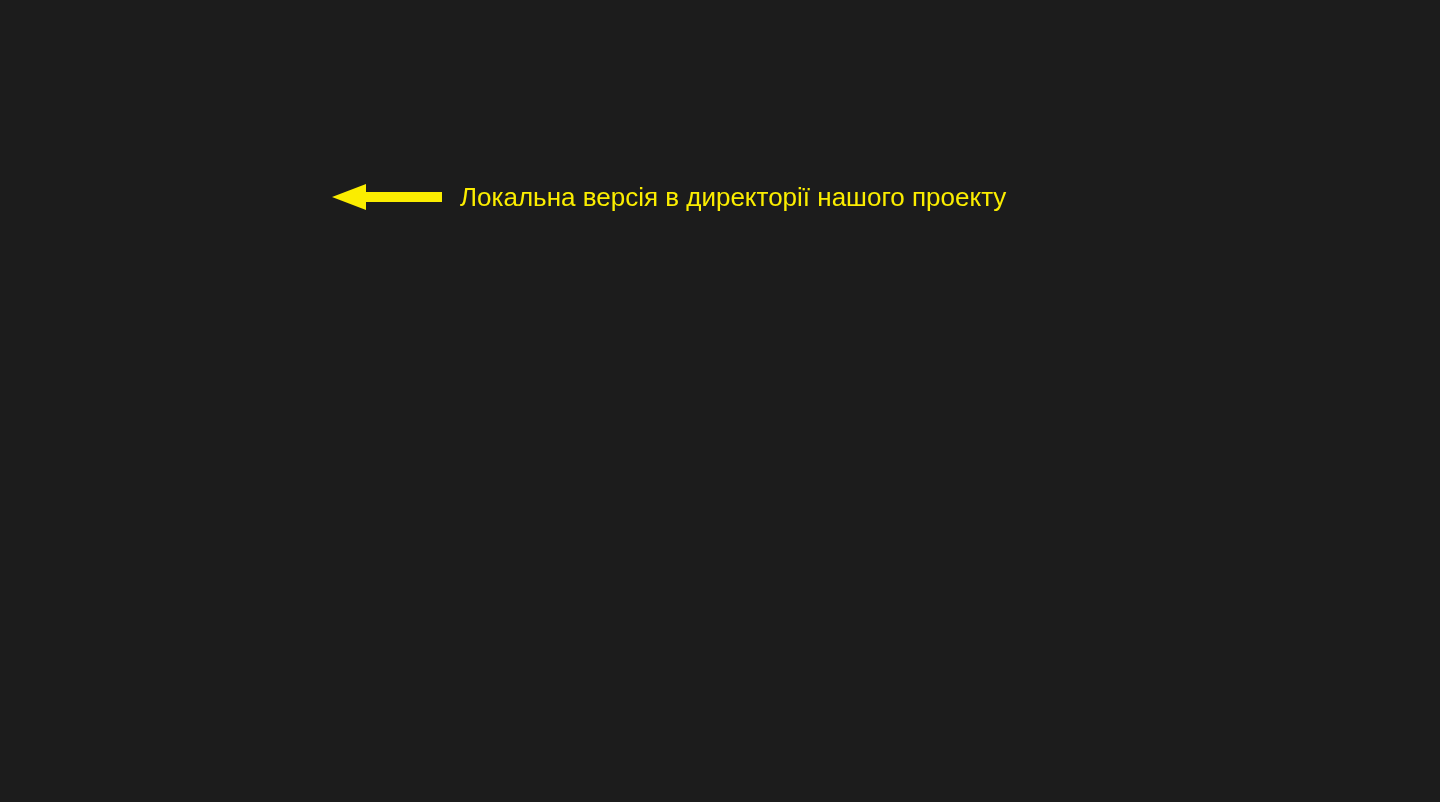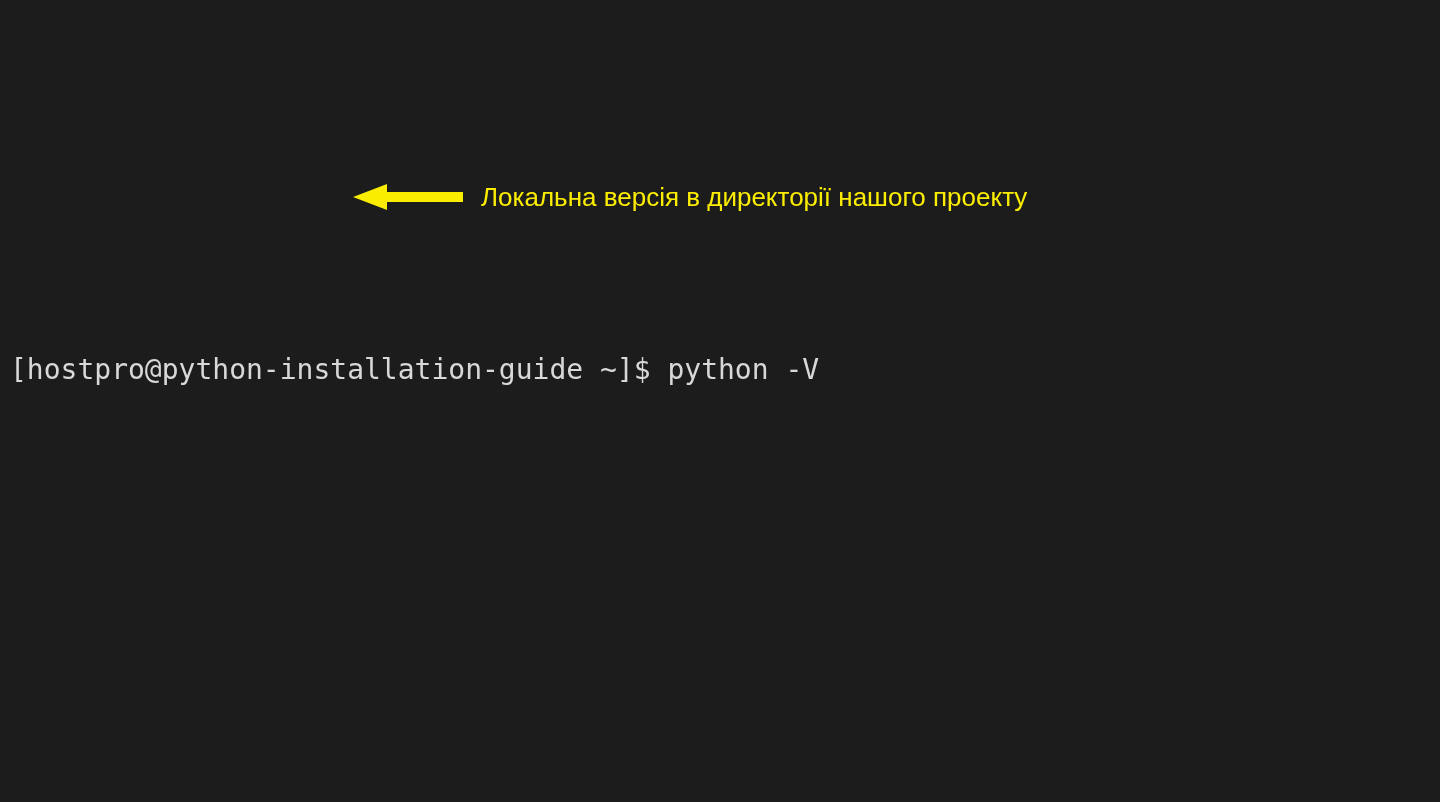--- a/index.html
+++ b/index.html
@@ -41,31 +41,30 @@
   }
   .arrow svg { display: block; }
 </style>
 </head>
 <body>
 
 <div class="terminal">
 
 
   <span class="line">
-    <span class="annot" style="left:343px; top:8px;">
+    <span class="annot" style="left:322px; top:8px;">
       <span class="arrow">
         <svg width="110" height="26" viewBox="0 0 110 26">
           <polygon points="0,13 34,0 34,8 110,8 110,18 34,18 34,26" fill="#fbed00"></polygon>
         </svg>
       </span>
       <span>Локальна версія в директорії нашого проекту</span>
     </span>
   </span>
 
-  <span class="line">[hostpro@python-installation-guide ~]$ python -V</span>
 
   
 
   
   
   
   
   
   
   

